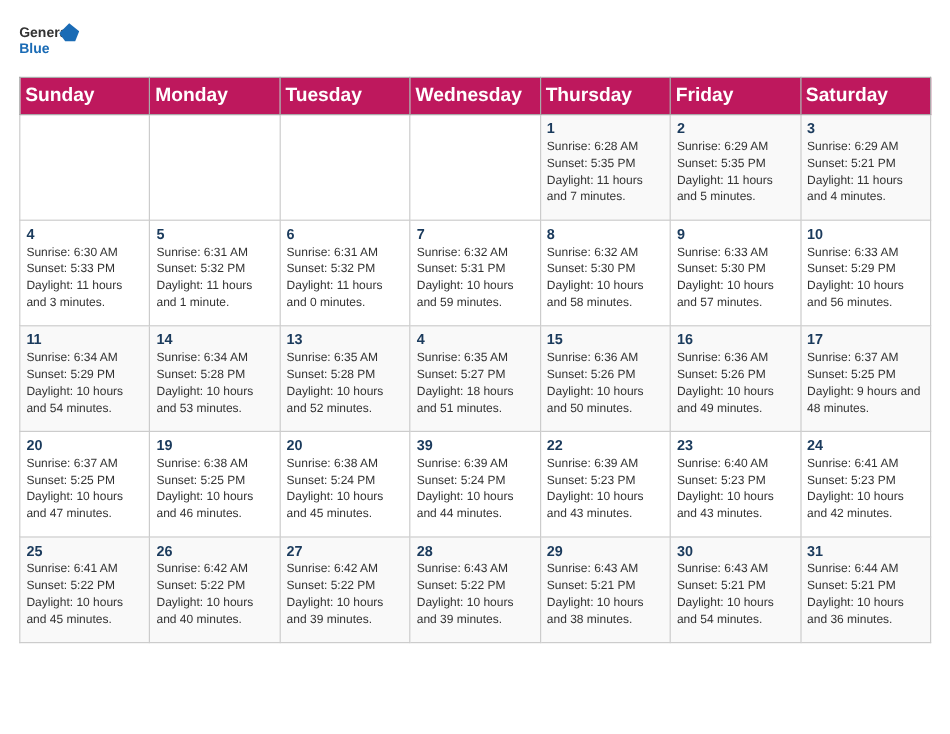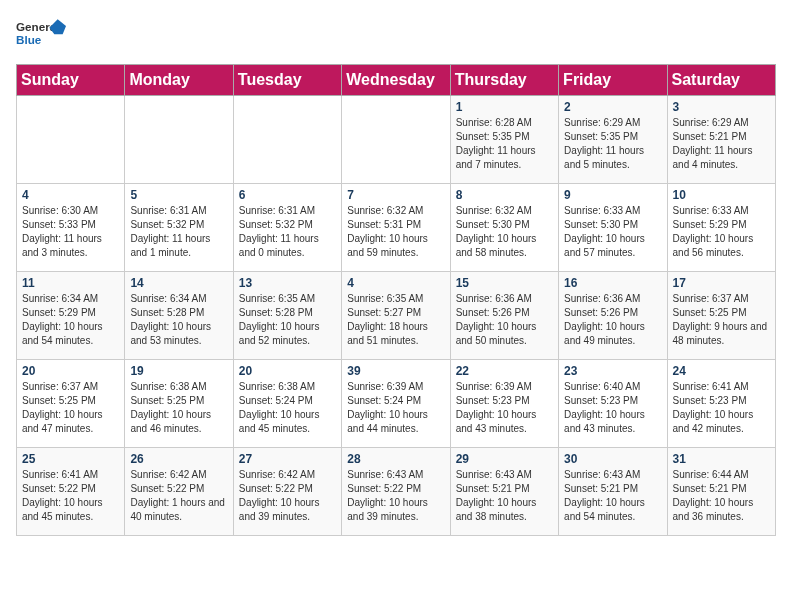--- a/index.html
+++ b/index.html
@@ -214,21 +214,21 @@
         <span class="cell-text">Daylight: 10 hours and 42 minutes.</span></td>
       </tr>
       <tr>
         <td><span class="day-num">25</span>
         <span class="cell-text">Sunrise: 6:41 AM</span><br>
         <span class="cell-text">Sunset: 5:22 PM</span><br>
         <span class="cell-text">Daylight: 10 hours and 45 minutes.</span></td>
         <td><span class="day-num">26</span>
         <span class="cell-text">Sunrise: 6:42 AM</span><br>
         <span class="cell-text">Sunset: 5:22 PM</span><br>
-        <span class="cell-text">Daylight: 1 hours and 40 minutes.</span></td>
+        <span class="cell-text">Daylight: 10 hours and 40 minutes.</span></td>
         <td><span class="day-num">27</span>
         <span class="cell-text">Sunrise: 6:42 AM</span><br>
         <span class="cell-text">Sunset: 5:22 PM</span><br>
         <span class="cell-text">Daylight: 10 hours and 39 minutes.</span></td>
         <td><span class="day-num">28</span>
         <span class="cell-text">Sunrise: 6:43 AM</span><br>
         <span class="cell-text">Sunset: 5:22 PM</span><br>
         <span class="cell-text">Daylight: 10 hours and 39 minutes.</span></td>
         <td><span class="day-num">29</span>
         <span class="cell-text">Sunrise: 6:43 AM</span><br>

